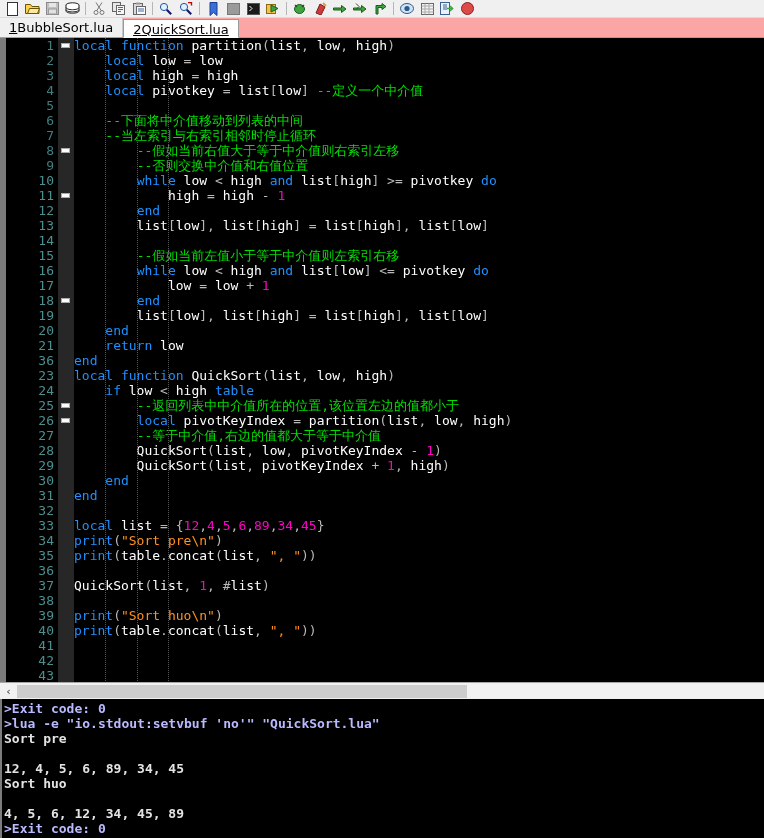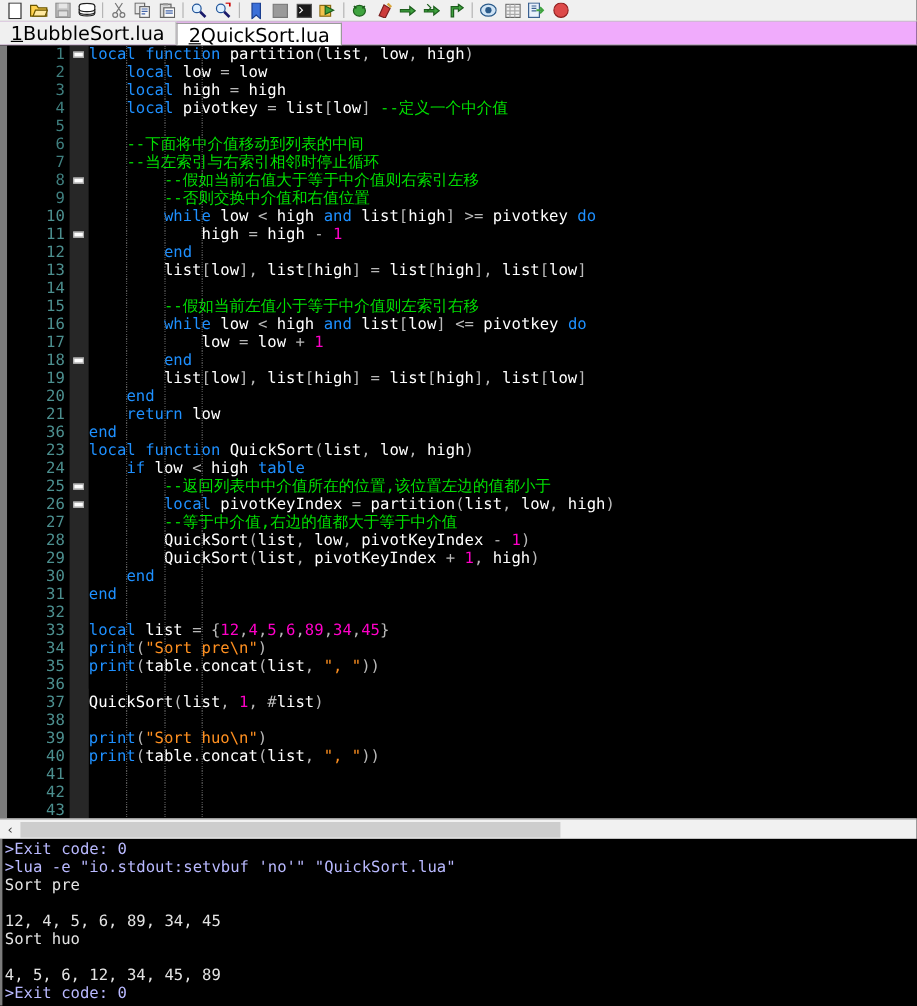--- a/index.html
+++ b/index.html
@@ -14,31 +14,31 @@
     height:18px;width:764px;box-sizing:border-box;
     background:#f0f0f0;border-bottom:1px solid #dcdcdc;
     display:flex;align-items:center;padding:0 2px;
   }
   .tb-btn{width:20px;height:17px;display:flex;align-items:center;justify-content:center;}
   .tb-sep{width:1px;height:13px;background:#b5b5b5;margin:0 3px;}
   .tb-btn svg{display:block;}
   
   #tabbar{
     height:20px;width:764px;box-sizing:border-box;
-    background:#f0abfc;border-bottom:1px solid #a0a0a0;
+    background:#fca5a5;border-bottom:1px solid #a0a0a0;
     display:flex;align-items:flex-end;
-    font-family:"DejaVu Sans","Liberation Sans",sans-serif;font-size:16px;
+    font-family:"DejaVu Sans","Liberation Sans",sans-serif;font-size:13px;
   }
   .tab{
     height:19px;line-height:19px;padding:0 9px;box-sizing:border-box;
     color:#000;white-space:nowrap;
   }
   .tab.inactive{background:#f0f0f0;border-right:1px solid #c8c8c8;}
   .tab.active{background:#ffffff;border:1px solid #9a9a9a;border-bottom:1px solid #ffffff;
-              margin-bottom:-1px;}
+              margin-bottom:-1px;text-decoration:underline;}
   .tab u{text-decoration:underline;}
   
   #editor-wrap{position:relative;width:764px;height:644px;background:#000;overflow:hidden;}
   #edge{position:absolute;left:0;top:0;width:6px;height:644px;background:#7c7c7c;}
   #edge-in{position:absolute;left:6px;top:0;width:2px;height:644px;background:#000;}
   #gutter{position:absolute;left:8px;top:0;width:50px;height:644px;background:#000;}
   #foldmargin{position:absolute;left:58px;top:0;width:16px;height:644px;background:#272727;}
   #code{position:absolute;left:74px;top:0;right:0;height:536px;background:#000;}
 
   .ln{
@@ -73,20 +73,21 @@
     border-top:1px solid #a6a6a6;display:flex;align-items:center;position:relative;
   }
   .hsb .arrow{width:17px;height:15px;display:flex;align-items:center;justify-content:center;
               color:#3a3a3a;font-size:11px;font-family:"DejaVu Sans",sans-serif;}
   .hsb .thumb{height:13px;background:#cdcdcd;}
   
   #console{
     width:764px;height:140px;box-sizing:border-box;background:#000;
     padding:2px 0 0 2px;overflow:hidden;
     border-left:2px solid #7c7c7c;
+    font-weight:bold;
   }
   .ol{height:15px;line-height:15px;white-space:pre;font-size:13px;
       font-family:"DejaVu Sans Mono","Liberation Mono",monospace;color:#e3e3e3;}
   .ol.prompt{color:#b9b9ff;}
 </style>
 </head>
 <body>
 
 <div id="toolbar">
   <div class="tb-btn">

